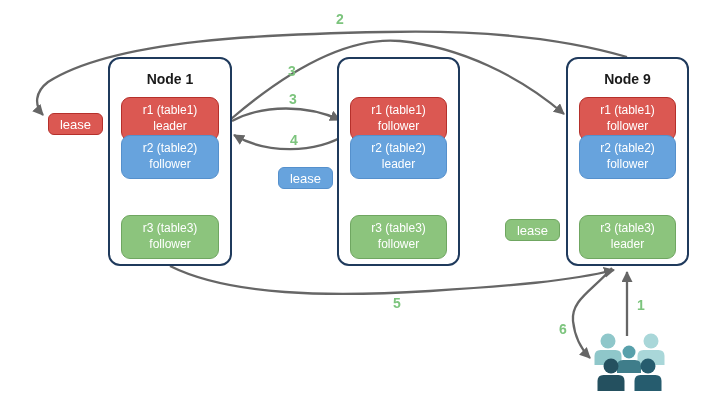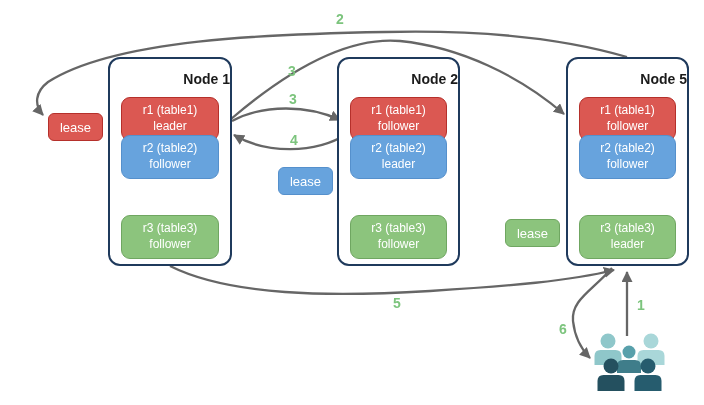--- a/index.html
+++ b/index.html
@@ -5,32 +5,32 @@
   html,body{margin:0;padding:0;background:#fff;}
   #canvas{
     position:relative;width:704px;height:405px;background:#fff;overflow:hidden;
     font-family:"Liberation Sans", sans-serif;
   }
   .node{
     position:absolute;width:124px;height:209px;background:#fff;
     border:2px solid var(--node_border);border-radius:12px;box-sizing:border-box;
   }
   .node-title{
-    position:absolute;top:12px;left:0;right:0;text-align:right;
+    position:absolute;top:12px;left:0;right:0;text-align:center;
     font-size:14px;font-weight:bold;color:#1b1b1b;
   }
   .replica{
     position:absolute;left:11px;right:11px;height:44px;border-radius:9px;
     border:1.5px solid transparent;box-sizing:border-box;
     display:flex;flex-direction:column;align-items:center;justify-content:center;
     color:#fff;font-size:12px;line-height:1.3;text-align:center;
   }
   .replica.pos0{top:38px}.replica.pos1{top:76px}.replica.pos2{top:156px}
   .badge{
-    position:absolute;width:55px;height:28px;border-radius:6px;
+    position:absolute;width:55px;height:22px;border-radius:6px;
     border:1.5px solid transparent;box-sizing:border-box;
     display:flex;align-items:center;justify-content:center;
     color:#fff;font-size:13px;
   }
   .c-red{background:var(--replica_red);border-color:var(--replica_red_border);}
   .c-blue{background:var(--replica_blue);border-color:var(--replica_blue_border);}
   .c-green{background:var(--replica_green);border-color:var(--replica_green_border);}
   .step{
     position:absolute;transform:translate(-50%,-50%);
     color:var(--step_label);font-size:14px;font-weight:bold;
@@ -69,37 +69,36 @@
       <div>r2 (table2)</div>
       <div>follower</div>
     </div>
     <div class="replica pos2 c-green">
       <div>r3 (table3)</div>
       <div>follower</div>
     </div>
   </div>
 
   <div class="node" style="left:337px;top:57px;width:123px;">
-    <div class="node-title">Node 2</div>
     <div class="replica pos0 c-red">
       <div>r1 (table1)</div>
       <div>follower</div>
     </div>
     <div class="replica pos1 c-blue">
       <div>r2 (table2)</div>
       <div>leader</div>
     </div>
     <div class="replica pos2 c-green">
       <div>r3 (table3)</div>
       <div>follower</div>
     </div>
   </div>
 
   <div class="node" style="left:566px;top:57px;width:123px;">
-    <div class="node-title">Node 5</div>
+    <div class="node-title">Node 9</div>
     <div class="replica pos0 c-red">
       <div>r1 (table1)</div>
       <div>follower</div>
     </div>
     <div class="replica pos1 c-blue">
       <div>r2 (table2)</div>
       <div>follower</div>
     </div>
     <div class="replica pos2 c-green">
       <div>r3 (table3)</div>

